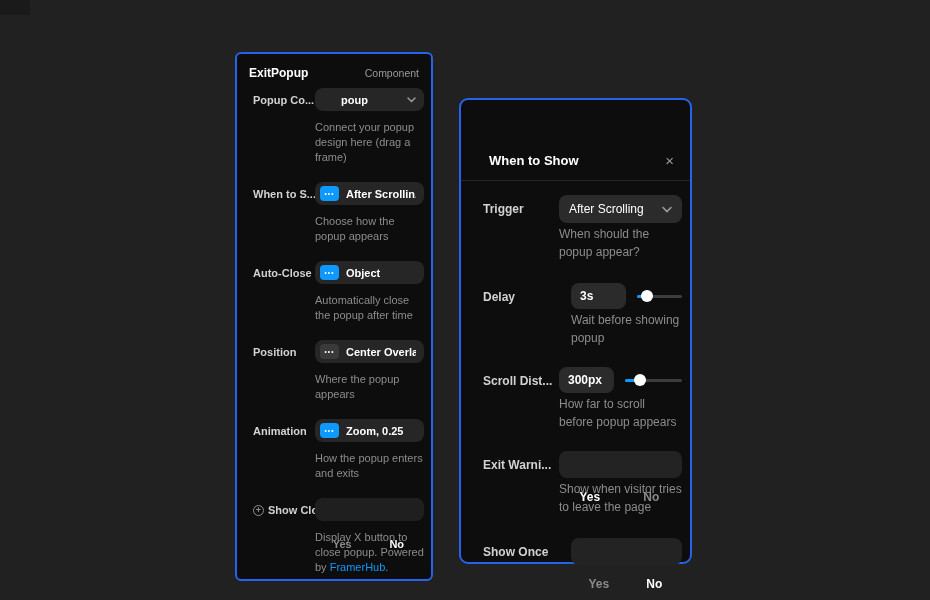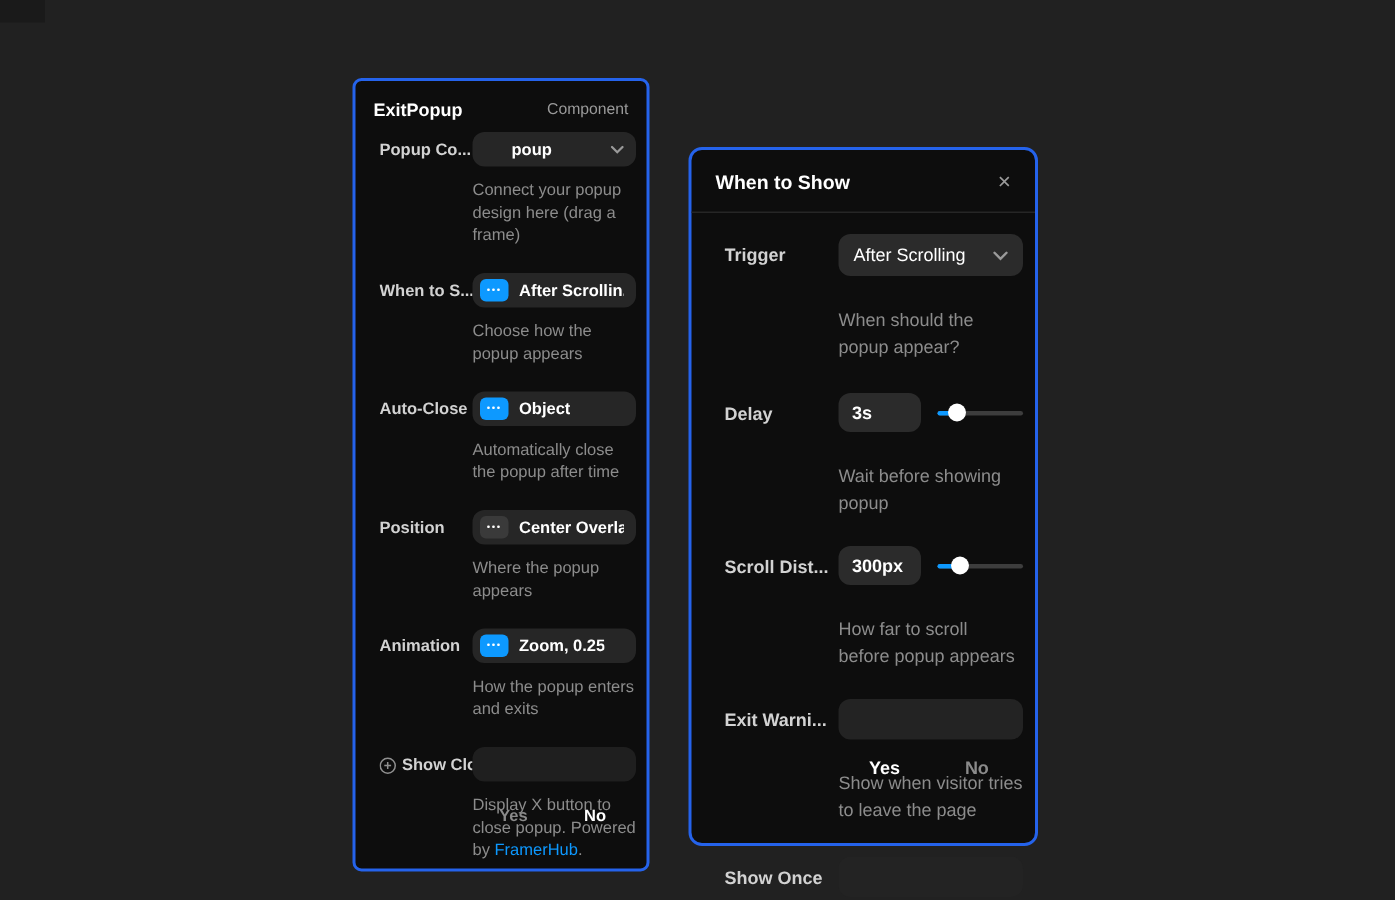--- a/index.html
+++ b/index.html
@@ -64,40 +64,40 @@
   .link { color:#0d99ff; cursor:pointer; text-decoration:none; }
 
   .lseg { height:23px; background:#1f1f1f; border-radius:8px; display:flex; }
   .lseg .opt, .rseg .opt {
     flex:1; display:flex; align-items:center; justify-content:center;
     font-size:11px; font-weight:600; color:#8a8a8a; cursor:pointer; border-radius:8px;margin-top:46px;
   }
   .opt.sel { background:#565656; color:#ffffff; font-weight:700; }
 
   
-  .rp-header { display:flex; justify-content:space-between; align-items:center; padding:14px 16px 12px 16px; }
+  .rp-header { display:flex; justify-content:space-between; align-items:center; padding:14px 16px 12px 28px;margin-top:39px; }
   .rp-title  { font-size:13px; font-weight:700; color:#ffffff; }
   .rp-close  { color:#9a9a9a; font-size:15px; line-height:1; cursor:pointer; }
   .rp-divider { height:1px; background:#262626; }
 
   .rrow { display:flex; padding:0 8px 0 22px; }
-  .mt14 { margin-top:14px; } .mt20 { margin-top:20px; } .mt22 { margin-top:22px; }
+  .mt14 { margin-top:14px; } .mt20 { margin-top:20px; } .mt22 { margin-top:22px;gap:12px; }
   .rlbl {
     width:76px; flex-shrink:0; padding-top:7px;
     font-size:12px; font-weight:600; color:#d2d2d2;
     white-space:nowrap; overflow:hidden;
   }
   .rcol { flex:1; min-width:0; }
 
   .rdrop {
     height:28px; background:#2b2b2b; border-radius:8px;
     display:flex; align-items:center; padding:0 10px;
     font-size:12px; font-weight:400; color:#fff; cursor:pointer;
   }
-  .rhelp { margin-top:20px; font-size:12px; line-height:18px; color:#8c8c8c; }
+  .rhelp { margin-top:2px; font-size:12px; line-height:18px; color:#8c8c8c; }
 
   .rctl-line { display:flex; align-items:center; }
   .rinput {
     width:55px; height:26px; background:#2b2b2b; border-radius:8px;
     display:flex; align-items:center; padding:0 9px;
     font-size:12px; font-weight:700; color:#fff; flex-shrink:0; cursor:text;
   }
   .slider { flex:1; margin-left:11px; position:relative; height:26px; display:flex; align-items:center; cursor:pointer; }
   .track { width:100%; height:3px; background:#3d3d3d; border-radius:2px; position:relative; }
   .fill  { position:absolute; left:0; top:0; height:3px; background:#0d99ff; border-radius:2px; }

